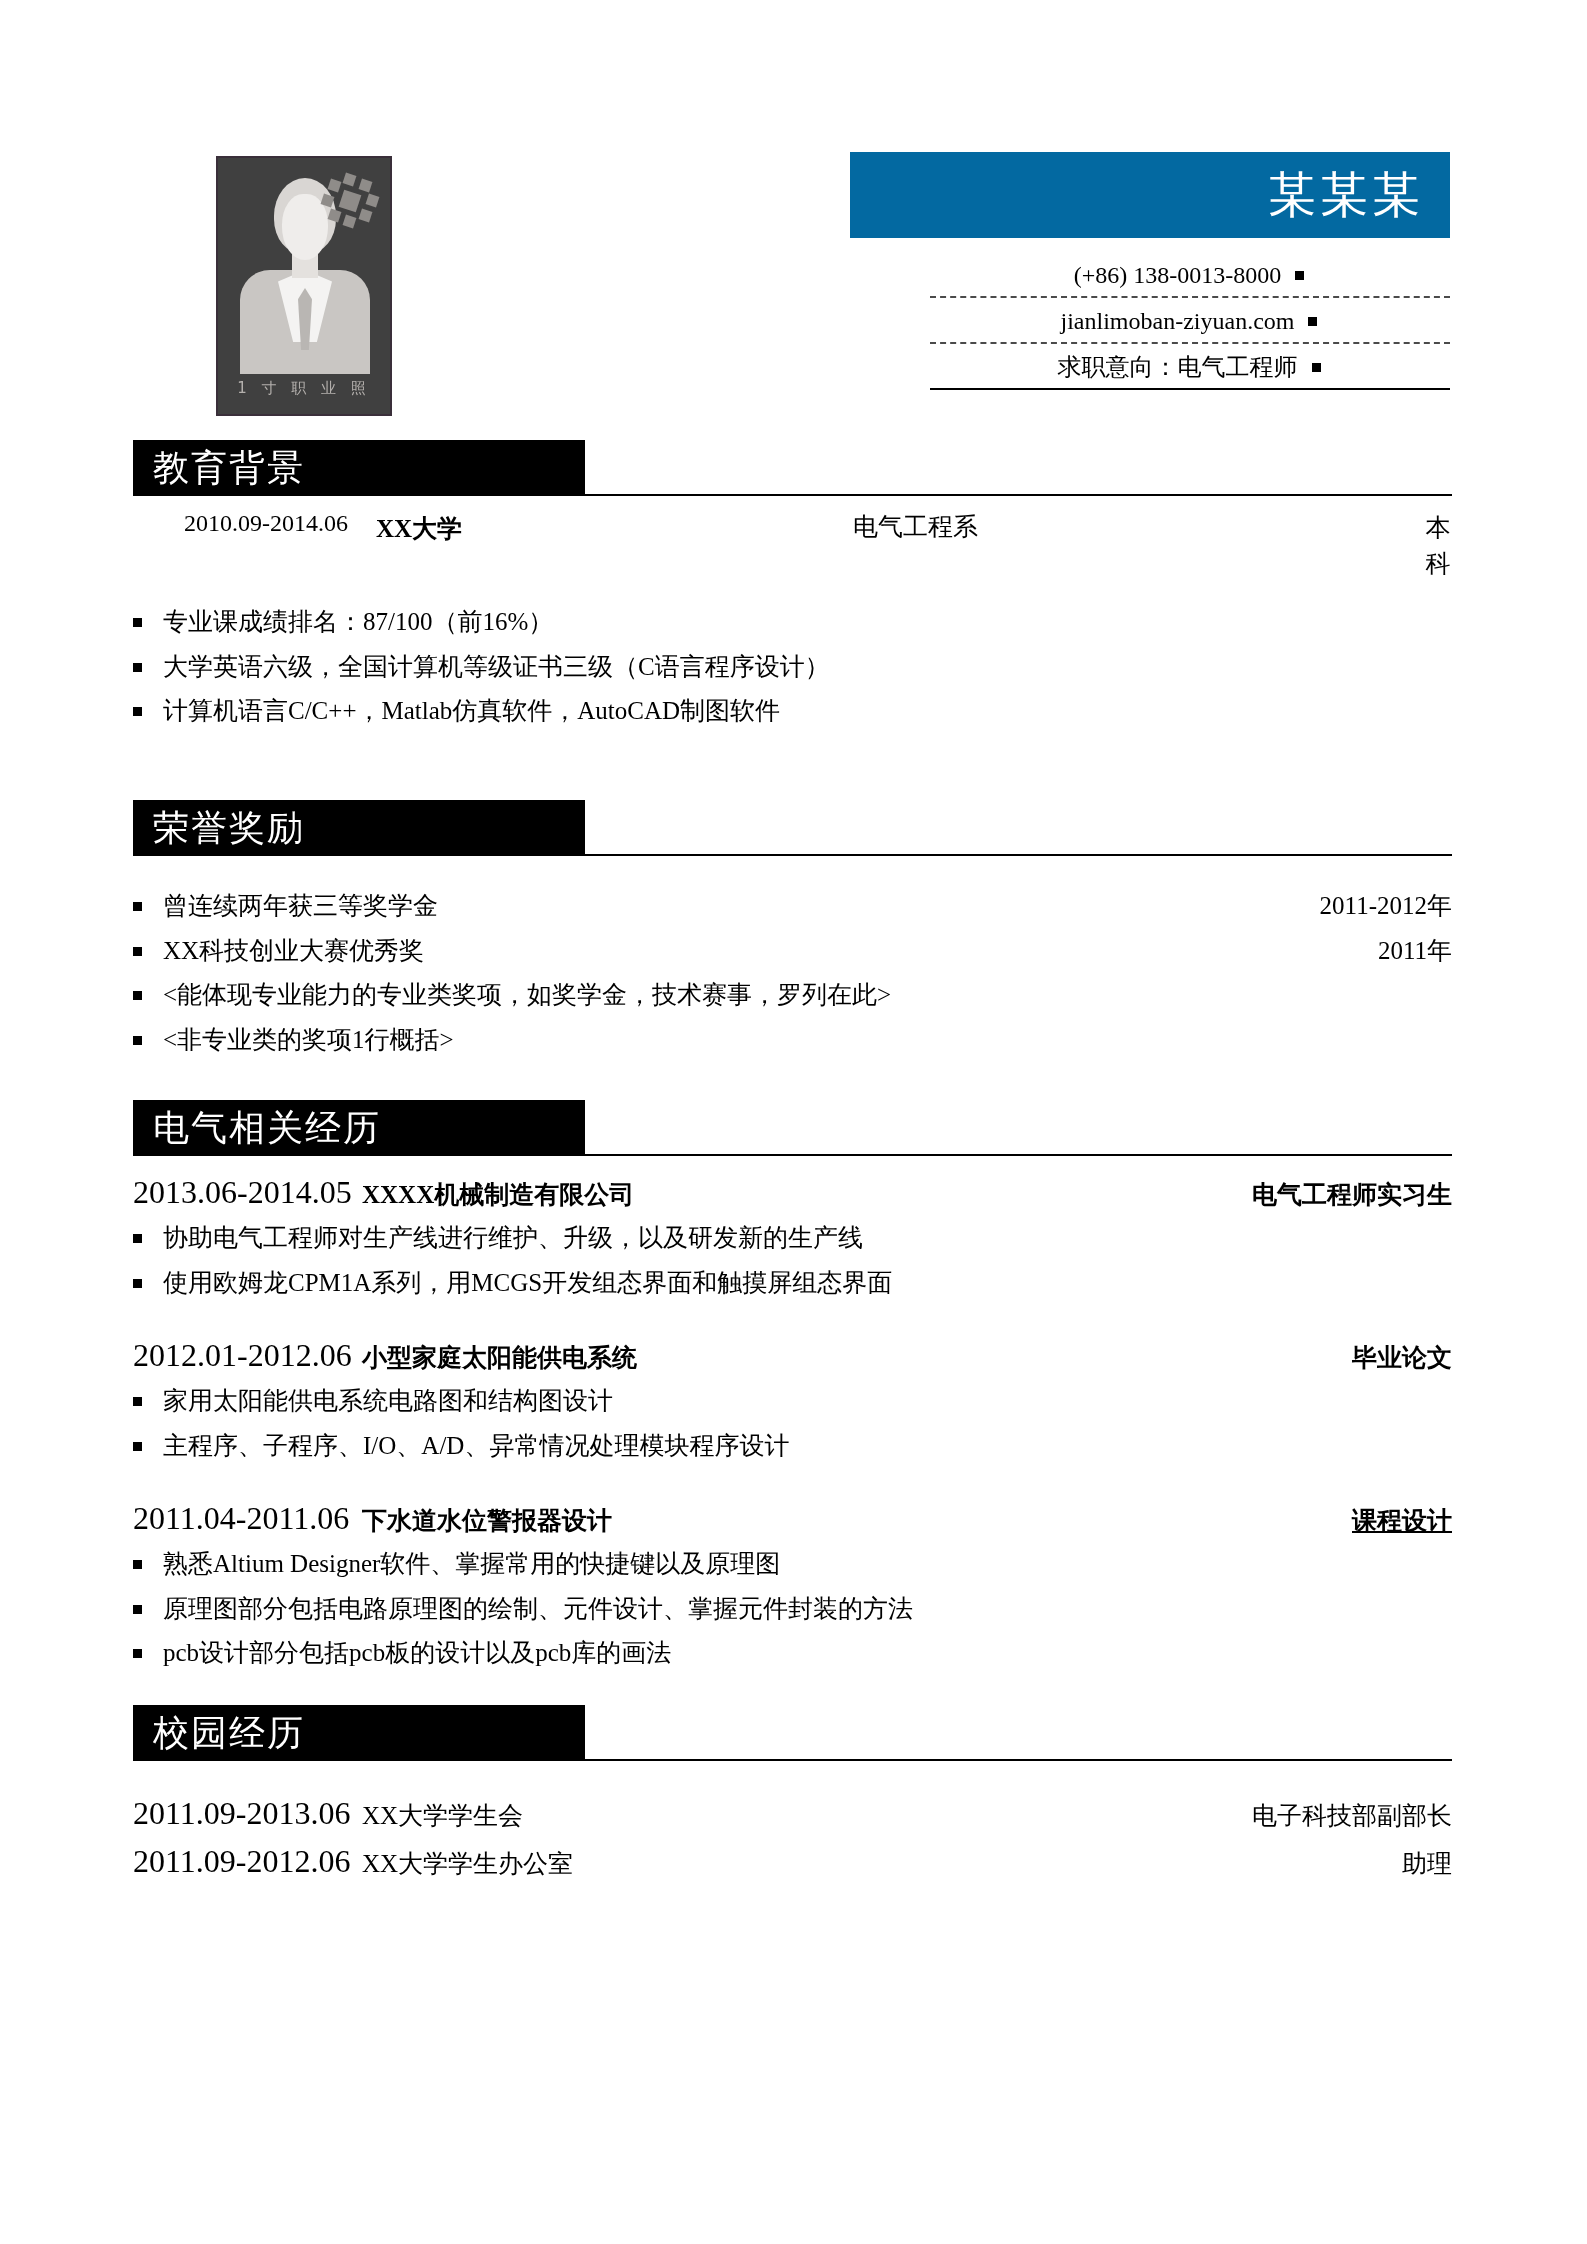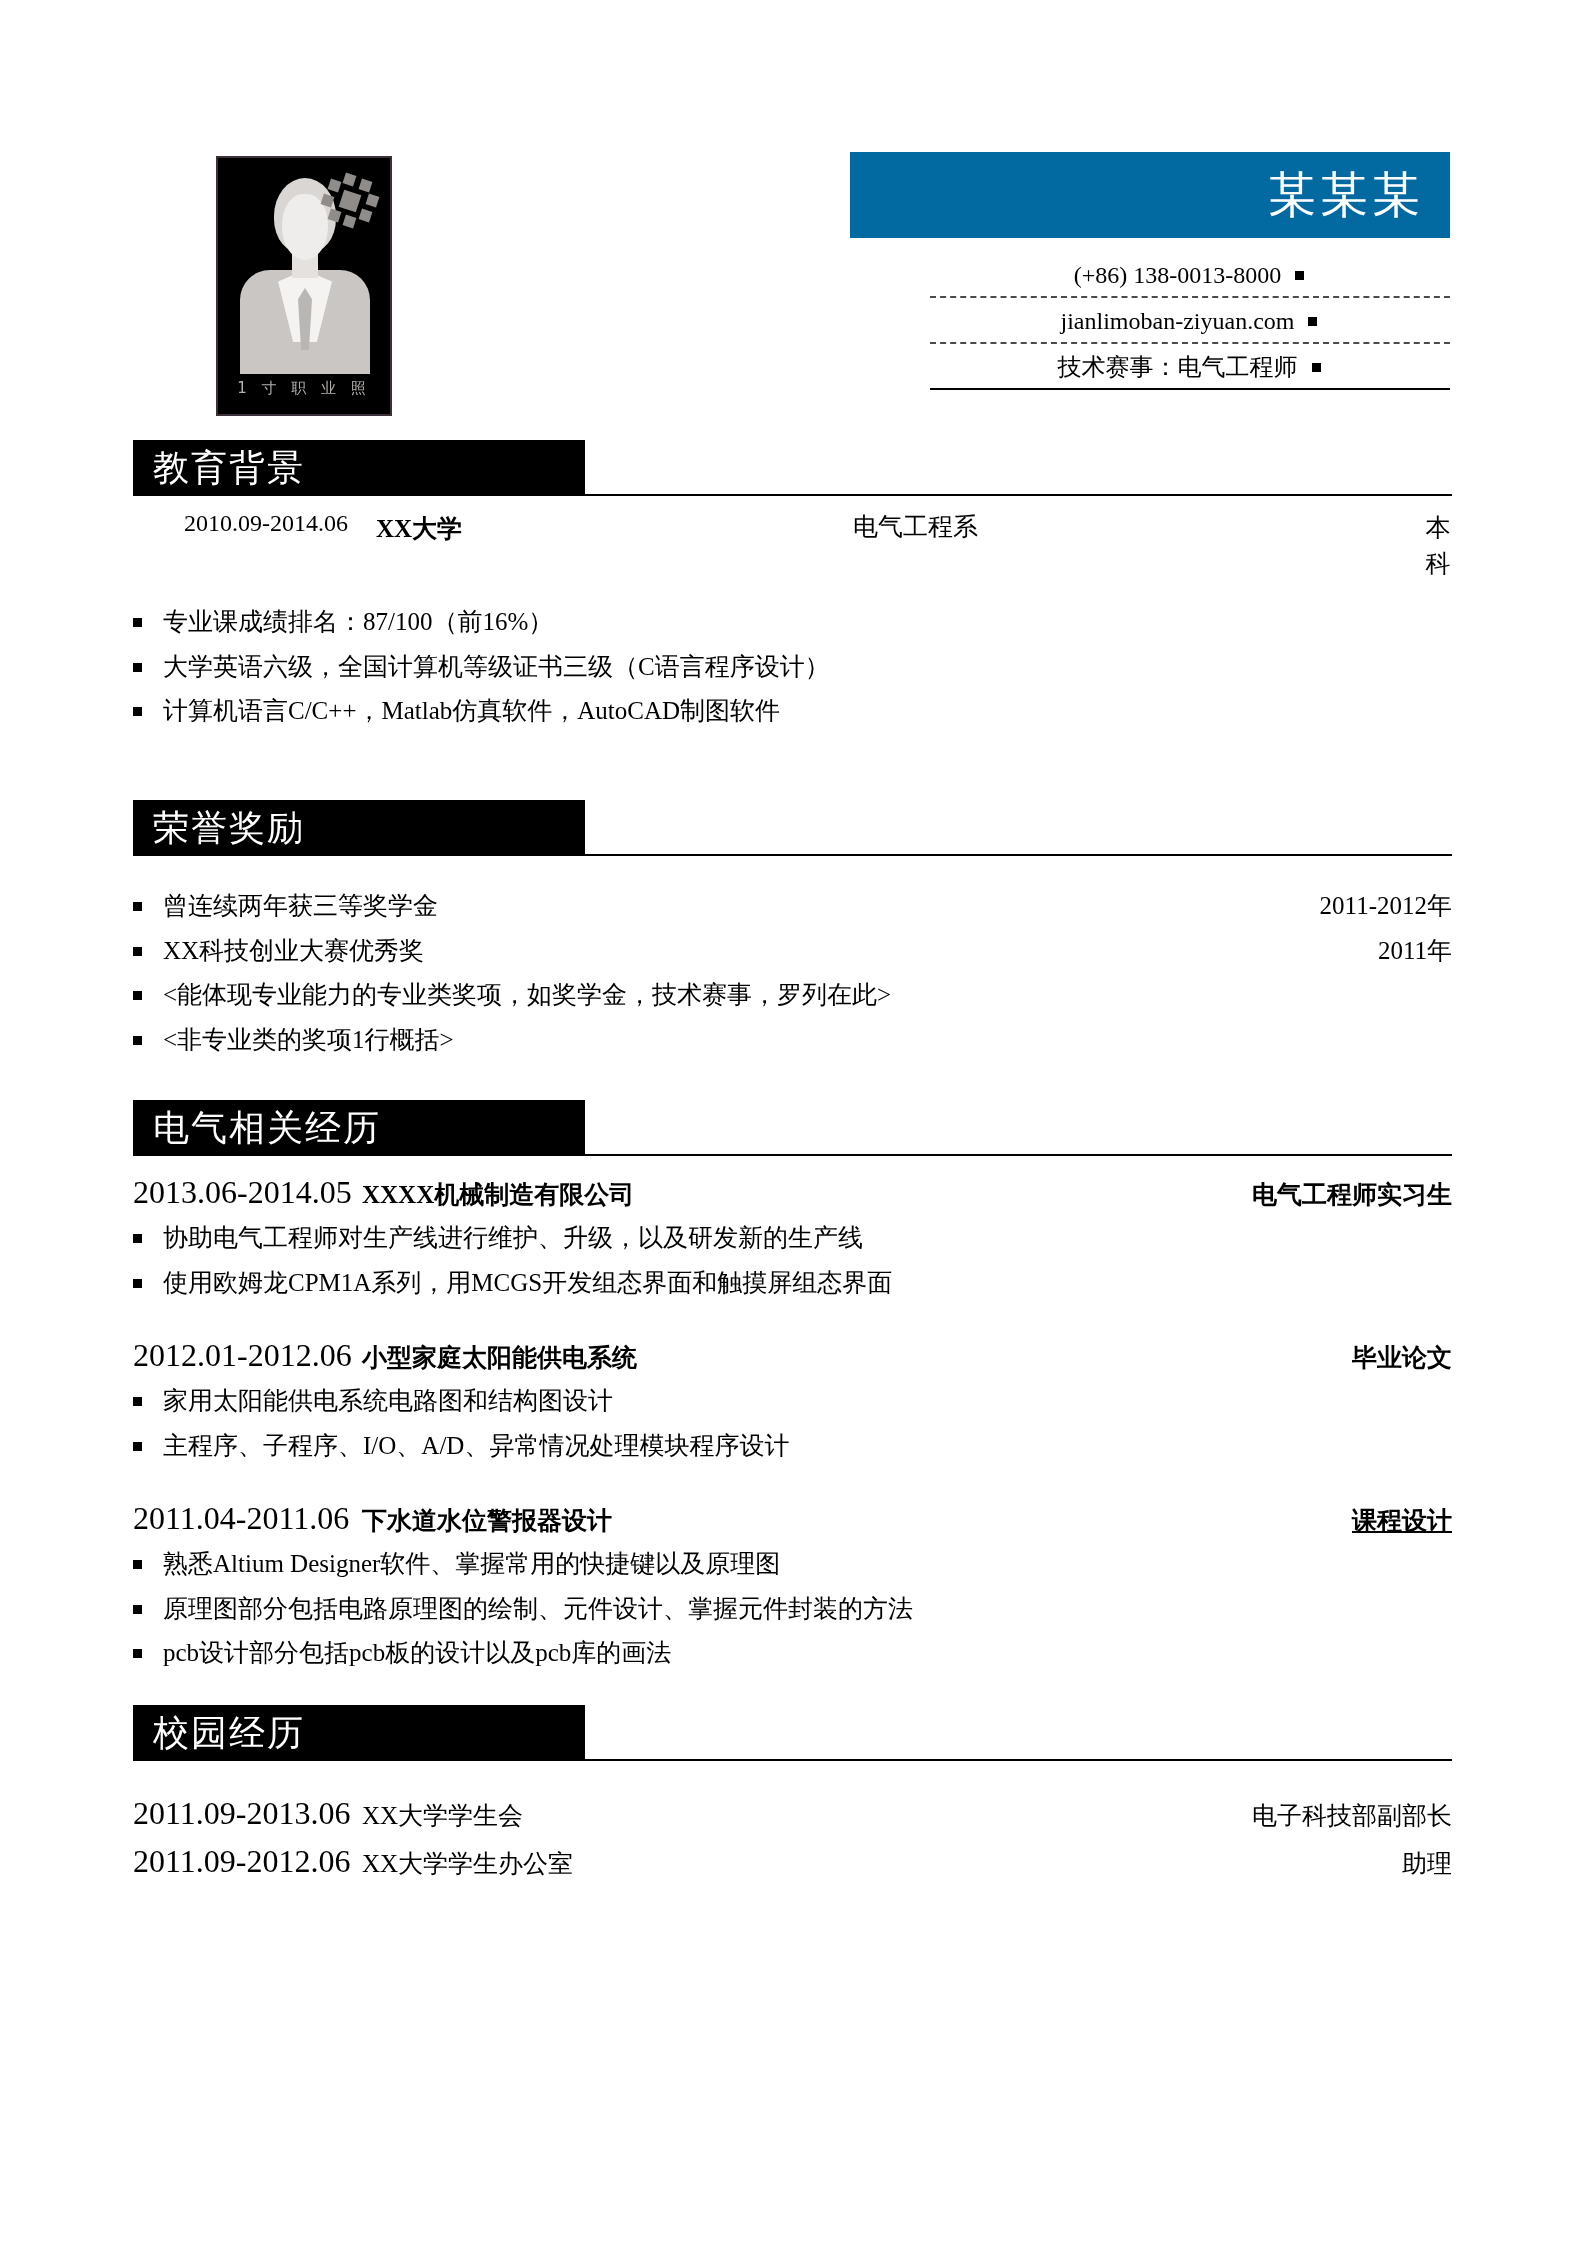--- a/index.html
+++ b/index.html
@@ -32,21 +32,21 @@
     height: 440px;
   }
 
   .photo-box {
     position: absolute;
     left: 216px;
     top: 156px;
     width: 176px;
     height: 260px;
     border: 2px solid #3a2f3a;
-    background: #000000;
+    background: #404040;
     box-sizing: border-box;
     overflow: hidden;
   }
   .photo-figure {
     position: absolute;
     left: 0; top: 6px;
     width: 172px;
     height: 210px;
   }
   .ph-head {
@@ -352,21 +352,21 @@
         <div class="dash-rule"></div>
       </div>
 
       <div class="contact-row">
         <div class="contact-text">jianlimoban-ziyuan.com</div>
         <div class="contact-sq"></div>
         <div class="dash-rule"></div>
       </div>
 
       <div class="contact-row">
-        <div class="contact-text">技术赛事：电气工程师</div>
+        <div class="contact-text">求职意向：电气工程师</div>
         <div class="contact-sq"></div>
         <div class="solid-rule"></div>
       </div>
 
     </div>
   </div>
 
   <div class="section" style="top:440px;">
     <div class="sec-head">
       <div class="sec-head-bar"></div>

